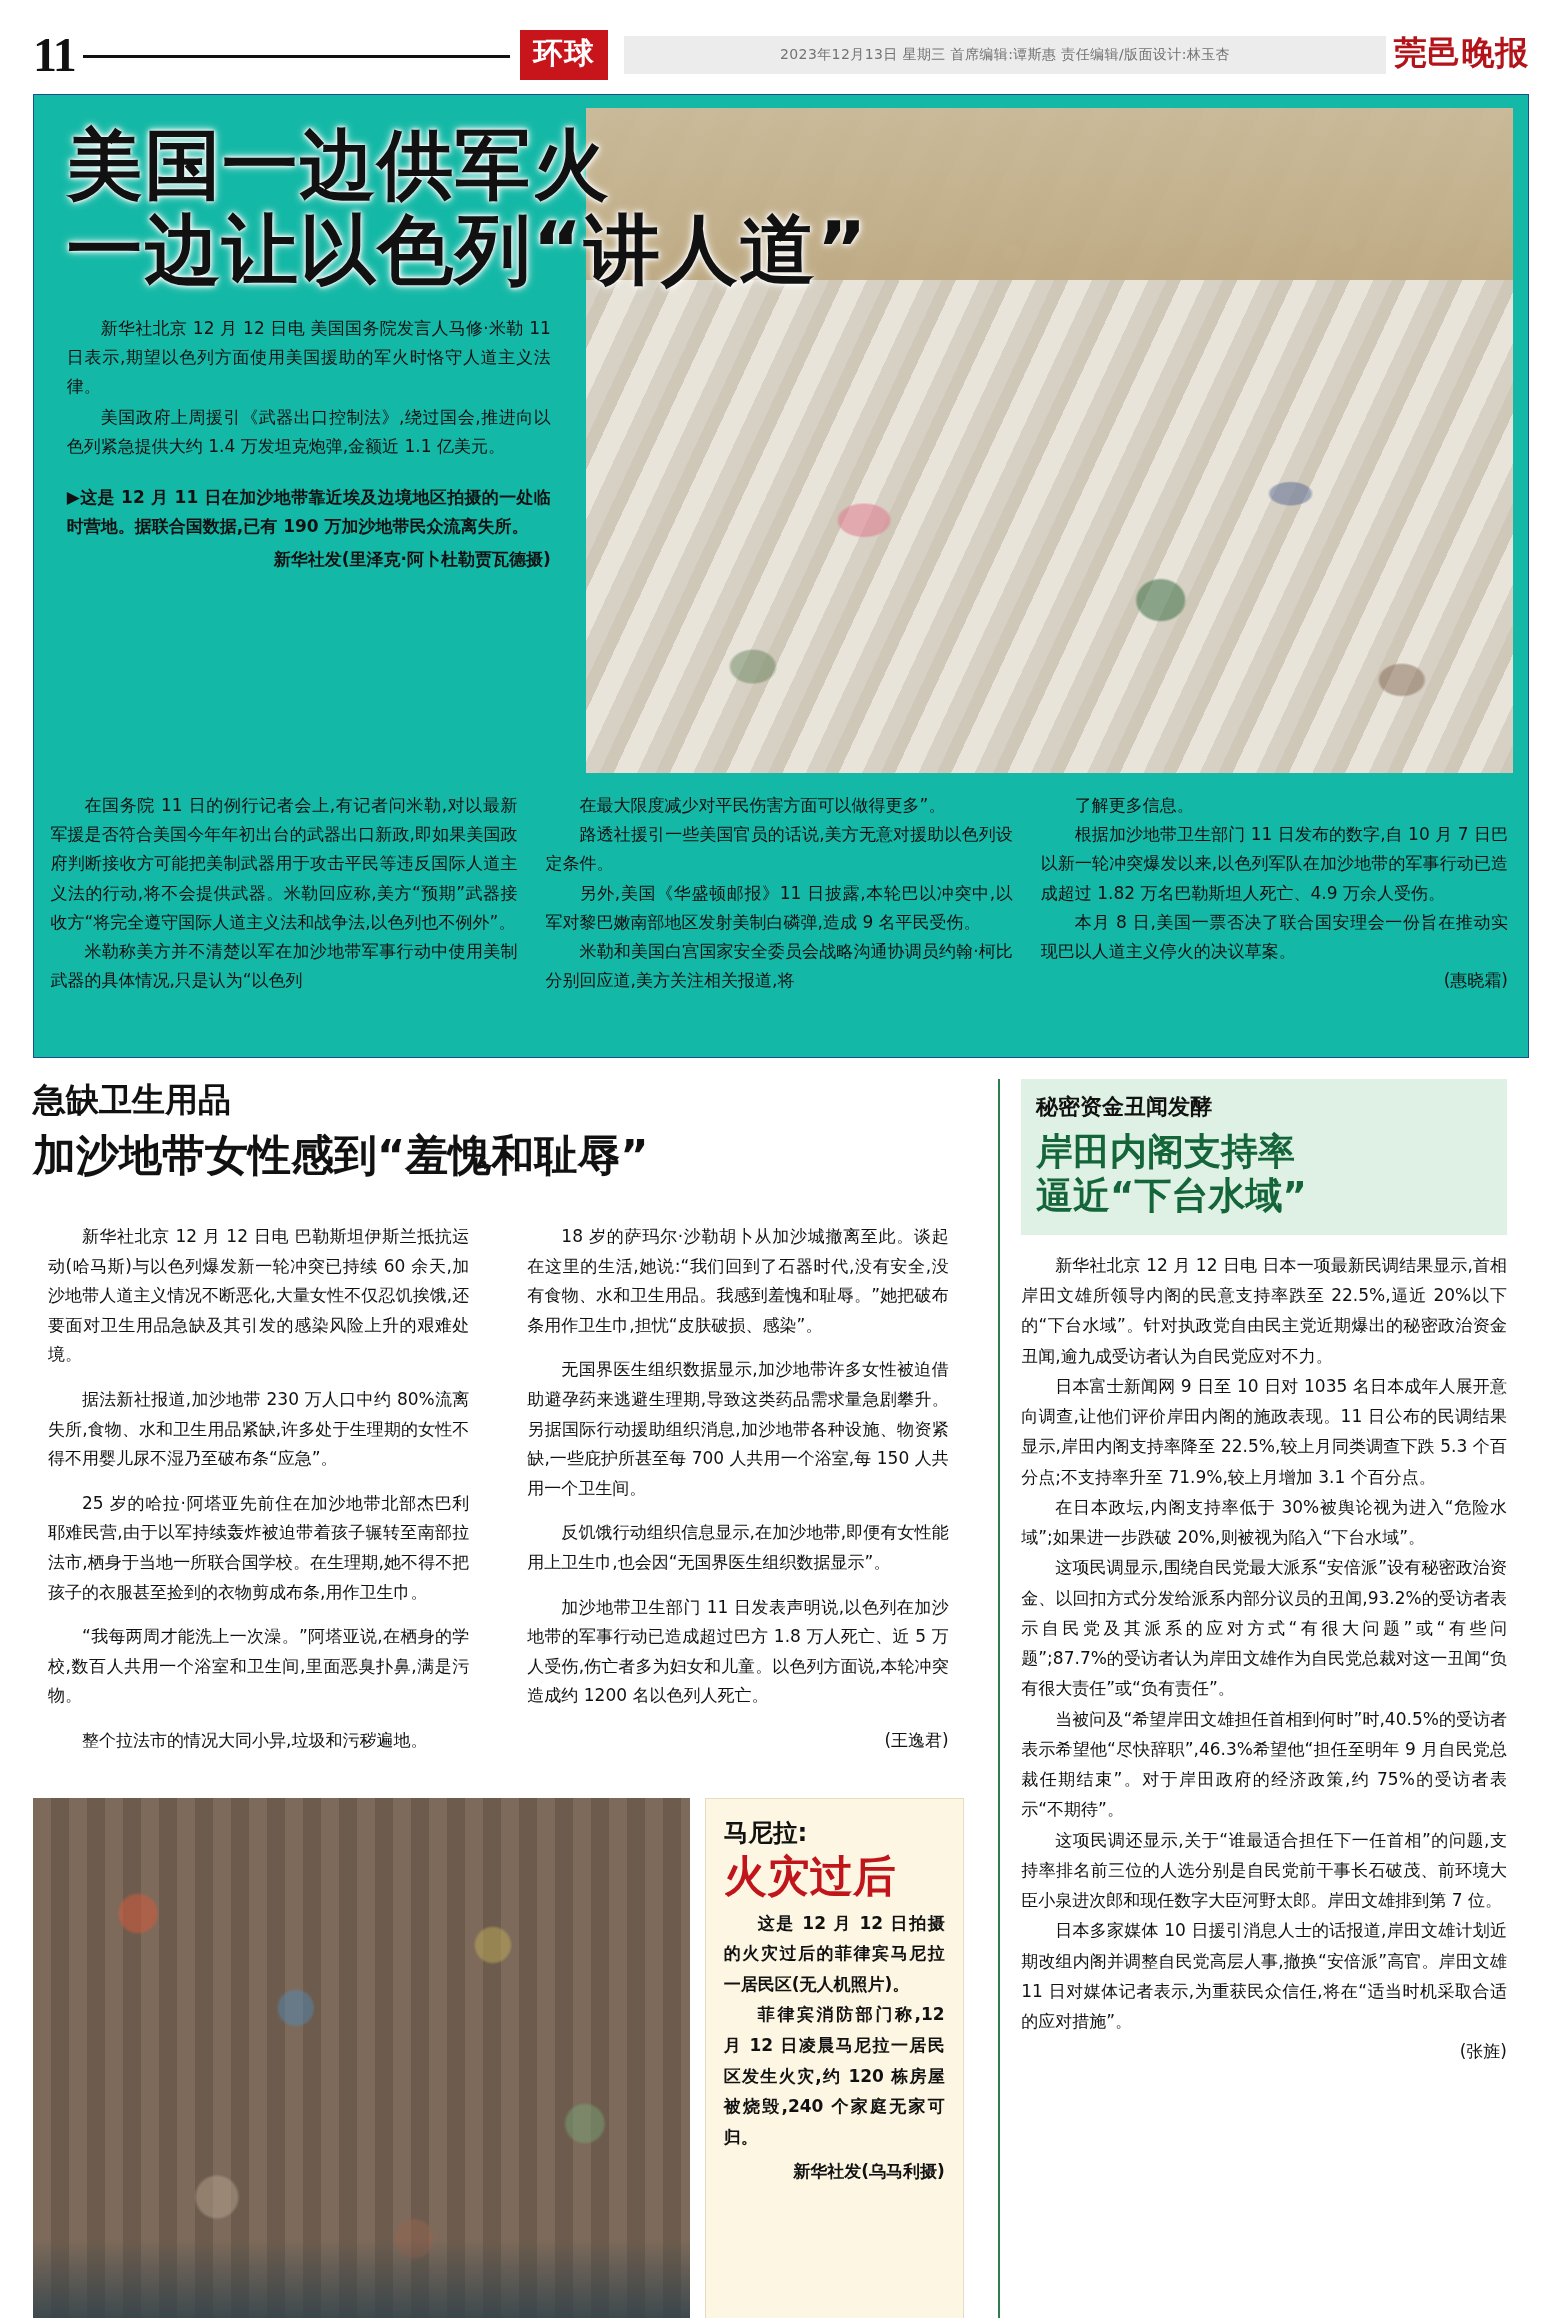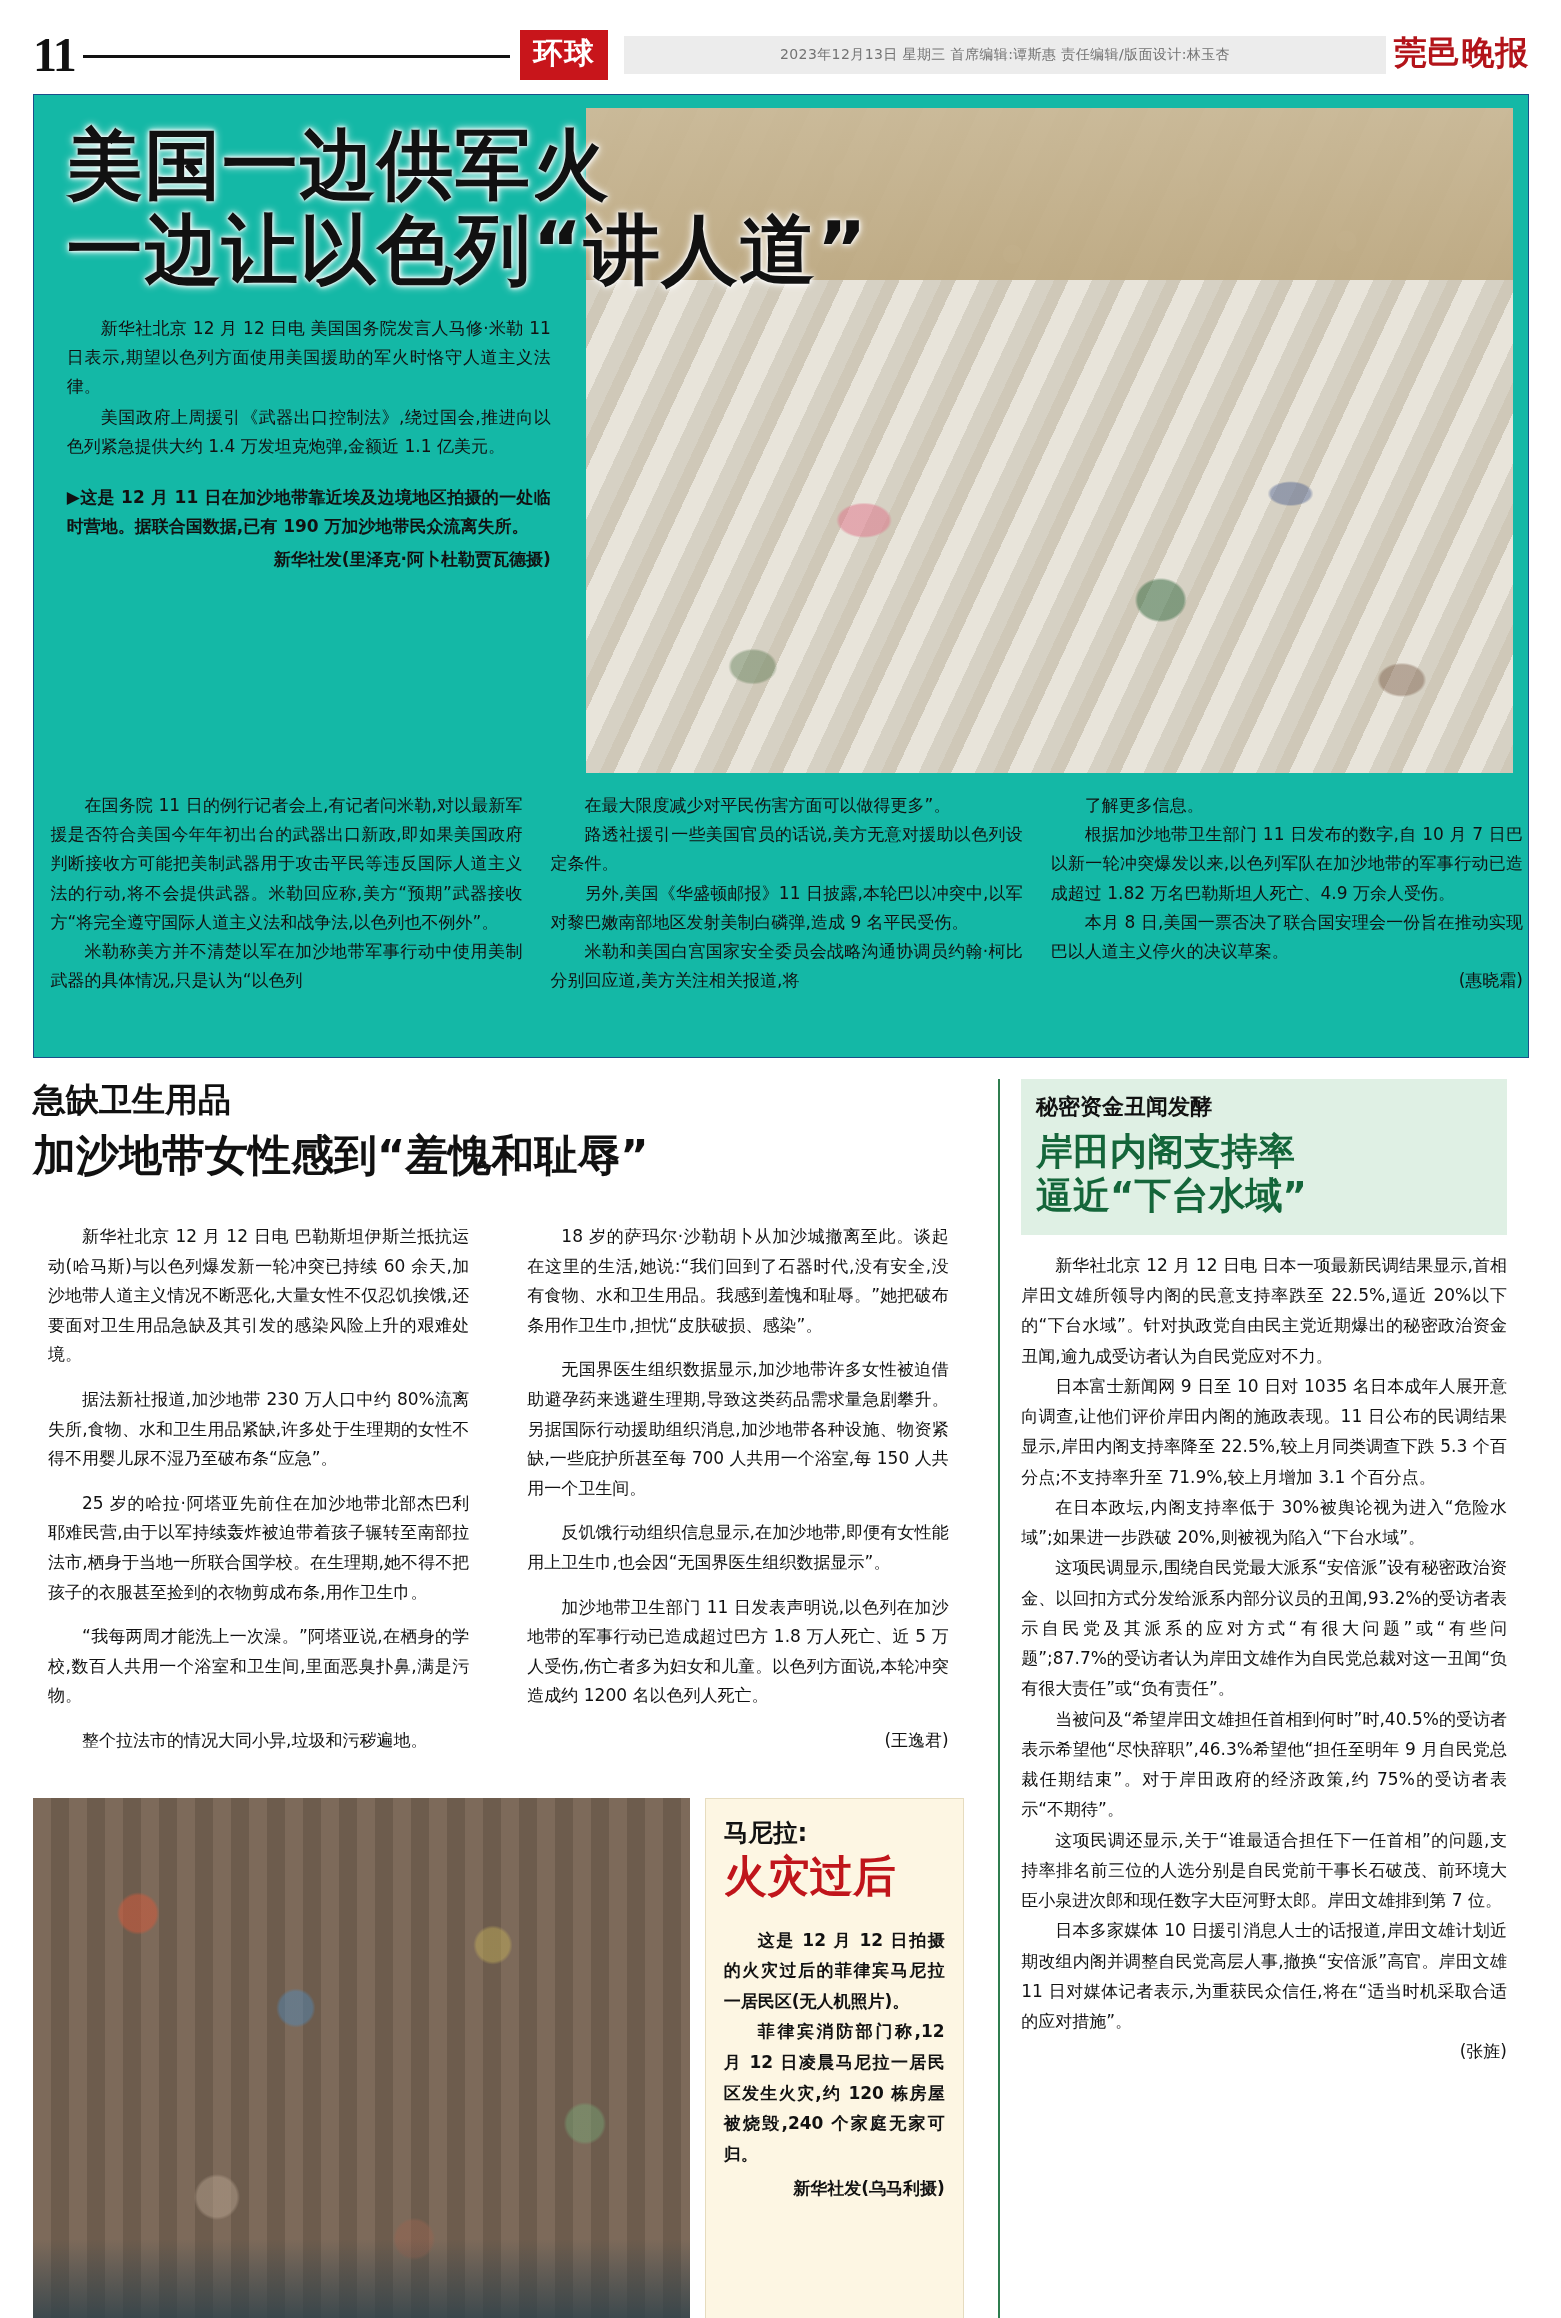--- a/index.html
+++ b/index.html
@@ -135,21 +135,21 @@
   }
   .credit{
     margin-top:3.3px;
     text-align:right;
     font-weight:bold;
     font-size:17px;
   }
   .feature-body{
     position:absolute;
     left:16.4px;
-    right:5px;
+    right:20px;
     bottom:11.5px;
     height:254px;
     display:flex;
     gap:28px;
     z-index:4;
   }
   .feature-body .col{
     flex:1;
     font-size:17px;
     line-height:1.72;
@@ -224,21 +224,21 @@
   .manila-kicker{
     font-size:24.6px;
     font-weight:bold;
     margin-bottom:3.3px;
   }
   .manila-title{
     font-size:43px;
     font-weight:bold;
     color:#c0151b;
     line-height:1.15;
-    margin-bottom:23px;
+    margin-bottom:6px;
   }
   .manila-body{
     font-size:17px;
     line-height:1.8;
     text-align:justify;
     font-weight:bold;
   }
   .manila-body p{margin:0;text-indent:2em;}
   .manila-credit{margin-top:8.2px;text-align:right;font-weight:bold;font-size:17px;}
 

